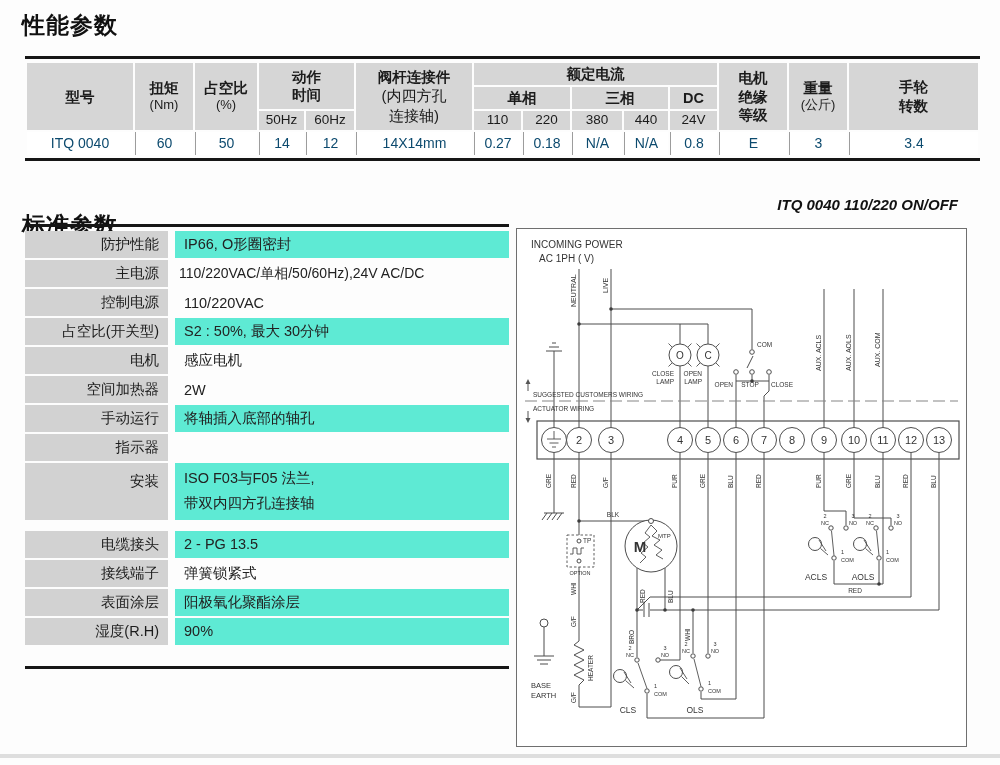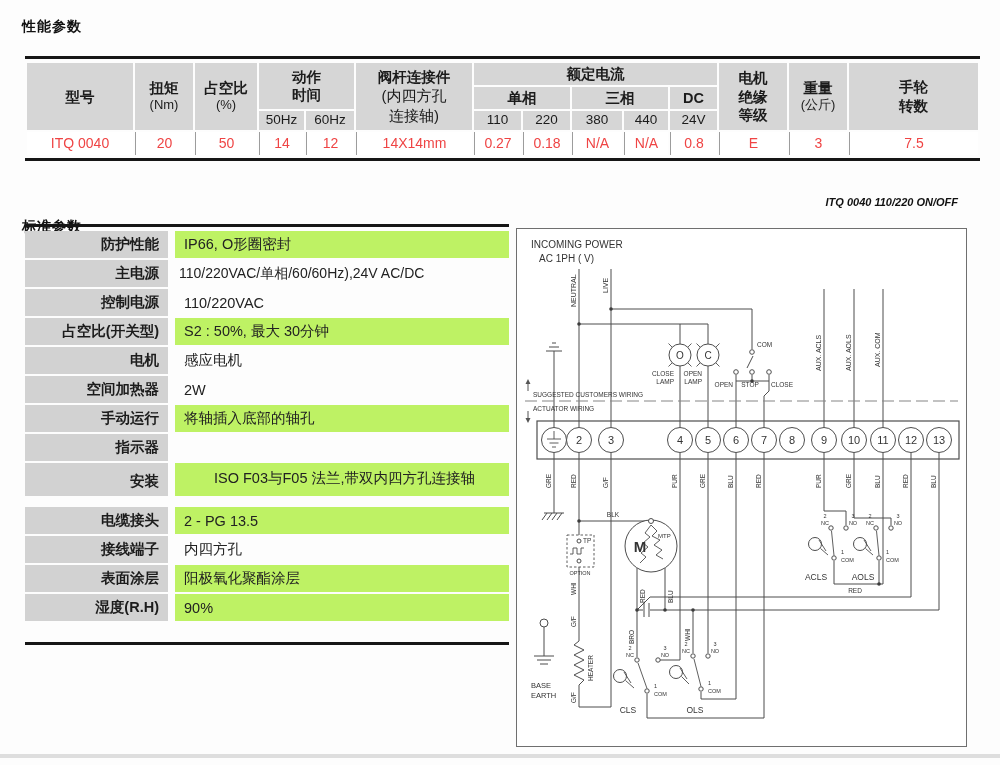--- a/index.html
+++ b/index.html
@@ -1,41 +1,41 @@
 <!DOCTYPE html>
 <html><head>
 <meta charset="utf-8">
 <style>
   html,body{margin:0;padding:0;background:#fff;}
   body{font-family:"Liberation Sans","DejaVu Sans",sans-serif;color:#1a1a1a;}
   #page{position:relative;width:1000px;height:765px;background:#fdfdfd;overflow:hidden;}
-  .h1{position:absolute;left:22px;font-size:14px;font-weight:bold;color:#111;letter-spacing:1px;margin-top:8px;}
+  .h1{position:absolute;left:22px;font-size:23px;font-weight:bold;color:#111;letter-spacing:1px;}
   
   .perf-wrap{position:absolute;left:25px;top:56px;width:955px;
     border-top:3px solid #161616;border-bottom:3px solid #161616;padding:2px 0 1px;}
   table.perf{width:100%;border-collapse:separate;border-spacing:2px;table-layout:fixed;}
   table.perf th{background:#d6d6d6;font-weight:bold;font-size:14.5px;color:#1b1b1b;
     text-align:center;vertical-align:middle;padding:2px 0;line-height:1.25;}
   table.perf th.num{font-weight:normal;font-size:13.5px;padding:1px 0;}
   table.perf .sub{font-weight:normal;font-size:15px;line-height:1.3;}
-  table.perf td{font-size:14px;text-align:center;padding:3px 0 4px;background:#fff;color:#ef4444;}
+  table.perf td{font-size:14px;text-align:center;padding:3px 0 4px;background:#fff;color:#0c4a6e;}
   table.perf td + td{border-left:1px solid #9c9c9c;}
   
   .std-wrap{position:absolute;left:25px;top:224px;width:484px;
     border-top:3px solid #161616;border-bottom:3px solid #161616;padding:4px 0 5px;}
   .prow{display:grid;grid-template-columns:143px 1fr;column-gap:7px;margin-bottom:2px;}
-  .plabel{background:#d2d2d2;font-size:14.5px;font-weight:bold;color:#1c1c1c;
+  .plabel{background:#d2d2d2;font-size:14.5px;font-weight:normal;color:#1c1c1c;
     display:flex;align-items:center;justify-content:flex-end;padding:3px 9px 3px 4px;min-height:21px;}
   .pval{font-size:14.5px;display:flex;align-items:center;padding:3px 4px 3px 9px;color:#222;}
-  .pval.shade{background:#bef264;}
-  .pval.two{flex-direction:row;align-items:flex-start;justify-content:center;line-height:1.75;}
+  .pval.shade{background:#5eead4;}
+  .pval.two{flex-direction:column;align-items:flex-start;justify-content:center;line-height:1.75;}
   .gaprow{height:9px;}
   
   .diag-title{position:absolute;left:516px;top:196px;width:442px;text-align:right;
-    font-size:11px;font-weight:bold;font-style:italic;color:#111;}
+    font-size:15px;font-weight:bold;font-style:italic;color:#111;}
   .diagram-box{position:absolute;left:516px;top:228px;width:449px;height:517px;border:1.5px solid #6f6f6f;background:#fff;}
   svg text{font-family:"Liberation Sans","DejaVu Sans",sans-serif;fill:#333;}
   .t55{font-size:5.5px}.t6{font-size:6px}.t65{font-size:6.5px}.t7{font-size:7px}
   .t75{font-size:7.5px}.t85{font-size:8.5px}.t10{font-size:10px}.t11{font-size:11px}.t15{font-size:15px;font-weight:bold}
   .mid{text-anchor:middle}.end{text-anchor:end}
   .wire{stroke:#4d4d4d;stroke-width:1;fill:none;}
   .thin{stroke:#4d4d4d;stroke-width:.9;fill:none;}
   .cont{stroke:#4d4d4d;stroke-width:1;fill:#fff;}
   .dot{fill:#3c3c3c;}
   .page-edge{position:absolute;left:0;top:754px;width:1000px;height:4px;background:#dedede;}
@@ -111,48 +111,48 @@
           <th class="num"><span>110</span></th>
           <th class="num"><span>220</span></th>
           <th class="num"><span>380</span></th>
           <th class="num"><span>440</span></th>
           <th class="num"><span>24V</span></th>
         </tr>
       </thead>
       <tbody>
         <tr>
           <td>ITQ 0040</td>
-          <td>20</td>
+          <td>60</td>
           <td>50</td>
           <td>14</td>
           <td>12</td>
           <td>14X14mm</td>
           <td>0.27</td>
           <td>0.18</td>
           <td>N/A</td>
           <td>N/A</td>
           <td>0.8</td>
           <td>E</td>
           <td>3</td>
-          <td>7.5</td>
+          <td>3.4</td>
         </tr>
       </tbody>
     </table>
   </div>
 
   <div class="h1" style="top:210px;">标准参数</div>
 
   <div class="std-wrap">
     <div class="prow">
         <div class="plabel">防护性能</div>
         <div class="pval shade">IP66, O形圈密封</div>
       </div>
     <div class="prow">
         <div class="plabel">主电源</div>
-        <div class="pval" style="padding-left:4px;font-size:14px">110/220VAC/单相/60/60Hz),24V AC/DC</div>
+        <div class="pval" style="padding-left:4px;font-size:14px">110/220VAC/单相/50/60Hz),24V AC/DC</div>
       </div>
     <div class="prow">
         <div class="plabel">控制电源</div>
         <div class="pval">110/220VAC</div>
       </div>
     <div class="prow">
         <div class="plabel">占空比(开关型)</div>
         <div class="pval shade">S2 : 50%, 最大 30分钟</div>
       </div>
     <div class="prow">
@@ -177,21 +177,21 @@
           <span>带双内四方孔连接轴</span>
         </div>
       </div>
     <div class="gaprow"></div>
     <div class="prow">
         <div class="plabel">电缆接头</div>
         <div class="pval shade">2 - PG 13.5</div>
       </div>
     <div class="prow">
         <div class="plabel">接线端子</div>
-        <div class="pval">内四方孔</div>
+        <div class="pval">弹簧锁紧式</div>
       </div>
     <div class="prow">
         <div class="plabel">表面涂层</div>
         <div class="pval shade">阳极氧化聚酯涂层</div>
       </div>
     <div class="prow" style="margin-bottom:16px">
         <div class="plabel">湿度(R.H)</div>
         <div class="pval shade">90%</div>
       </div>
   </div>

